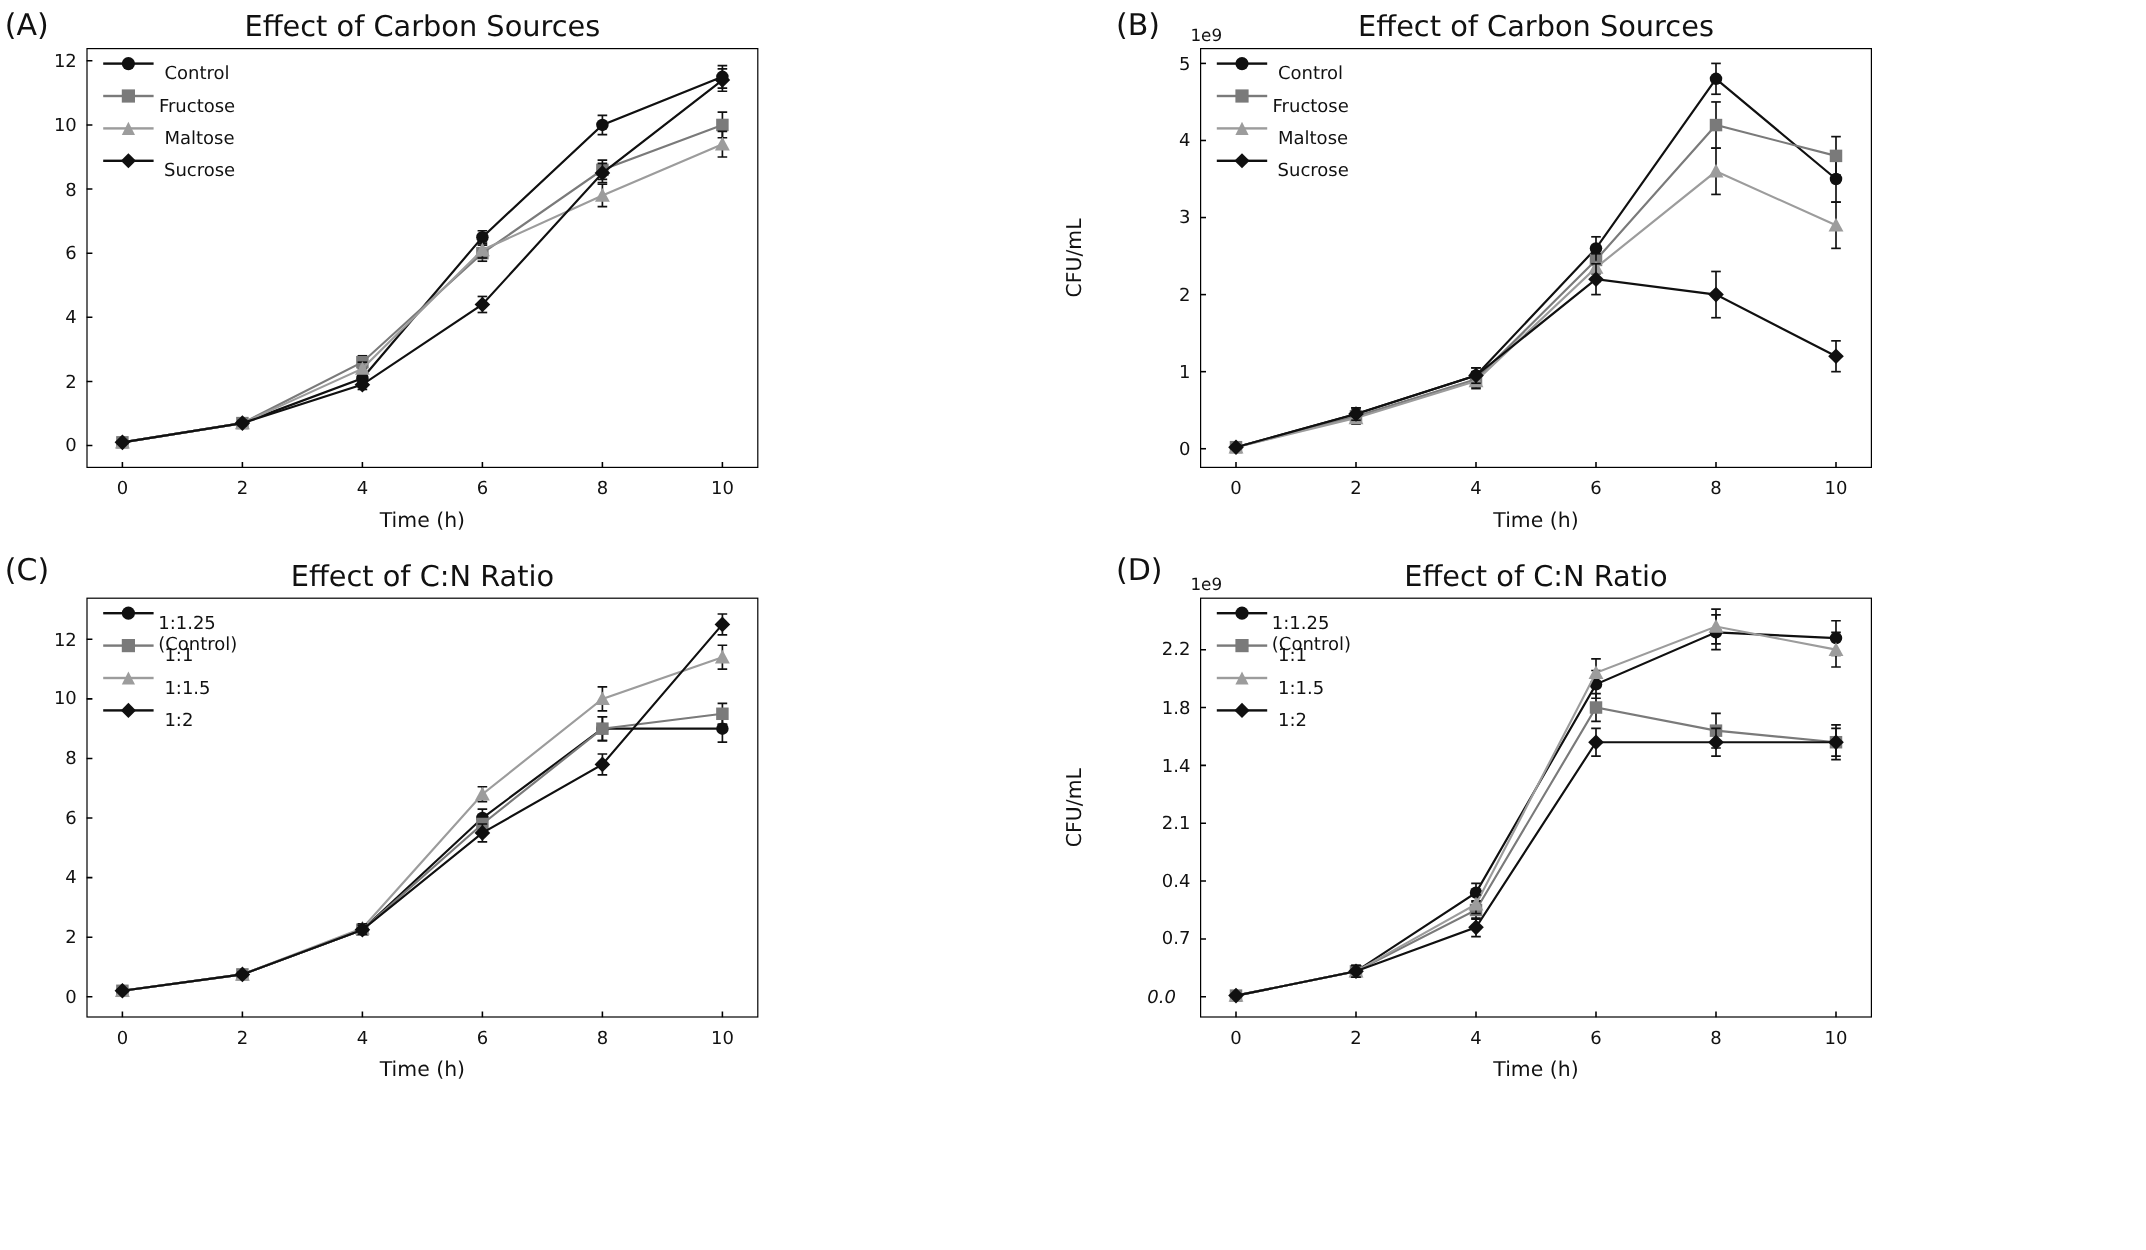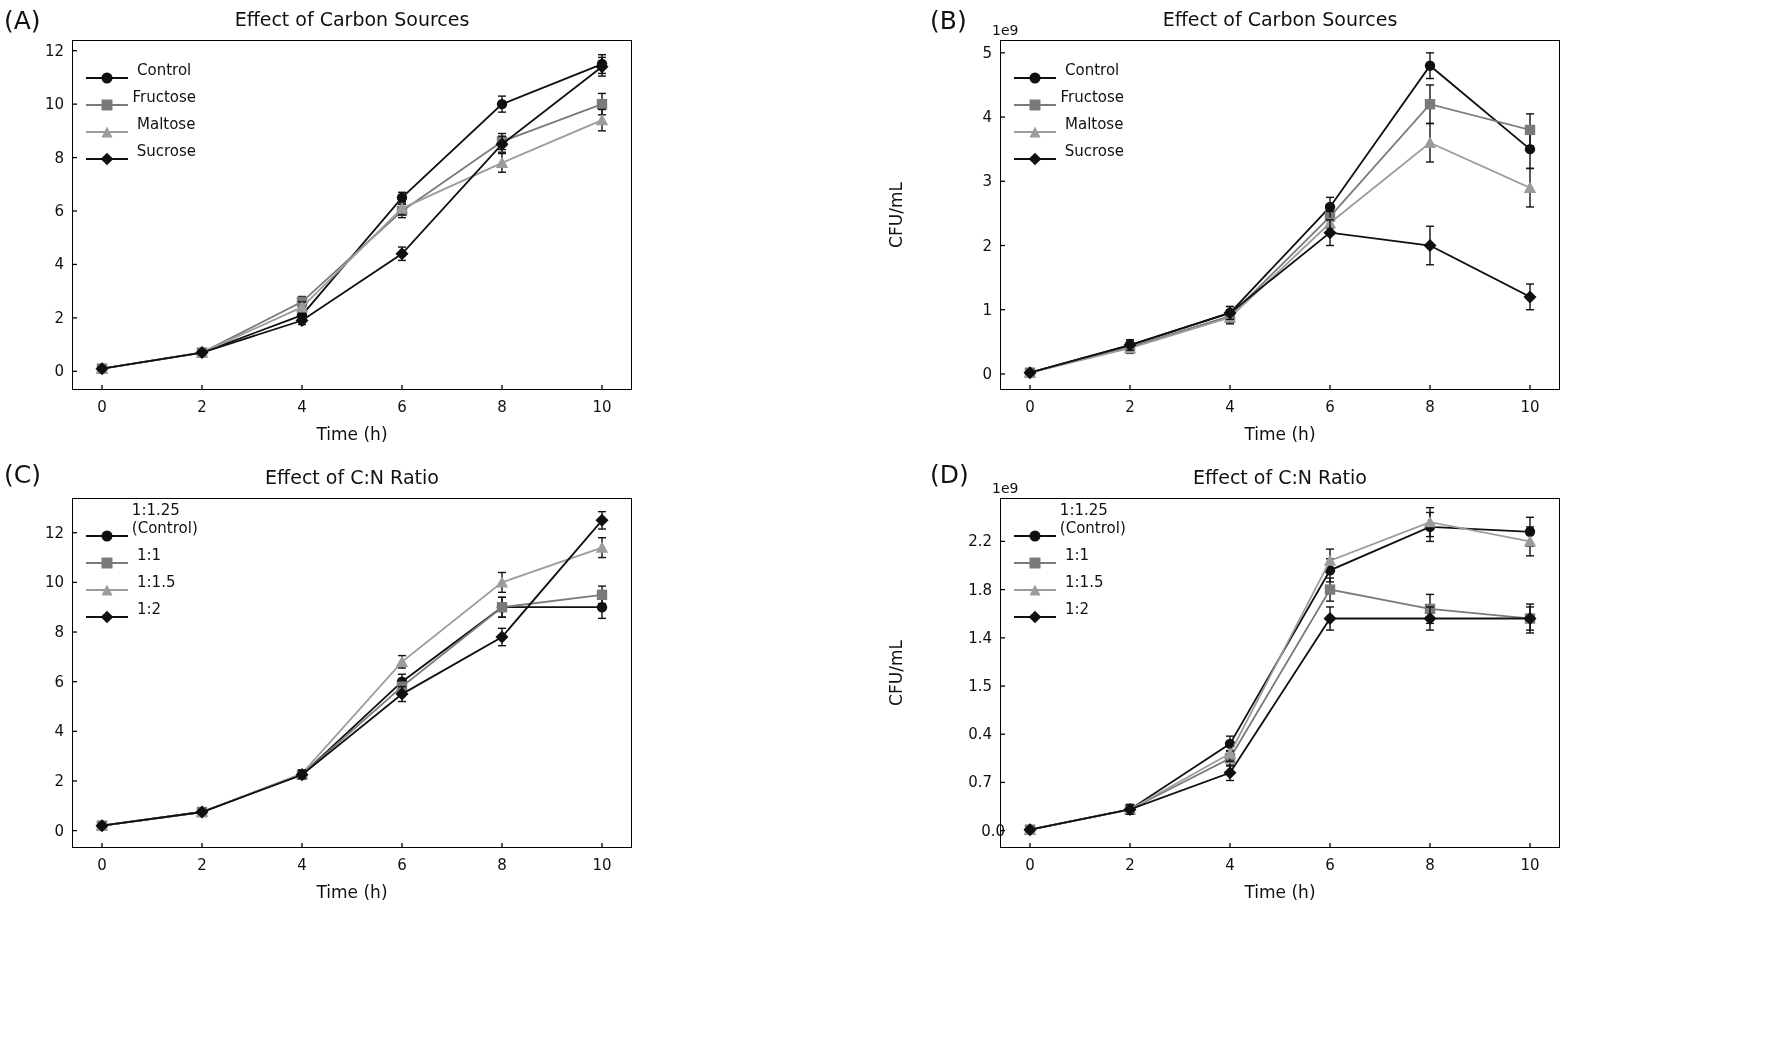--- a/index.html
+++ b/index.html
@@ -1,28 +1,28 @@
 <!DOCTYPE html>
 <html><head>
 <meta charset="utf-8">
 <style>
   html,body{margin:0;padding:0;background:#ffffff;}
   body{width:1788px;height:1042px;font-family:"DejaVu Sans",sans-serif;color:#000;}
   #root{position:relative;width:1788px;height:1042px;}
   .panel{position:absolute;}
   .panel-letter{position:absolute;font-size:25px;color:#111;font-family:"DejaVu Sans",sans-serif;}
-  .chart-title{position:absolute;width:100%;text-align:center;font-size:19px;color:#111;top:0;}
+  .chart-title{position:absolute;width:100%;text-align:center;font-size:24px;color:#111;top:0;}
   .plotbox{position:absolute;border:1.4px solid #000;box-sizing:border-box;background:#fff;}
   .ylabel{position:absolute;font-size:17px;color:#111;transform-origin:50% 50%;white-space:nowrap;}
   .xlabel{position:absolute;font-size:17px;color:#111;text-align:center;white-space:nowrap;}
   .tickx{position:absolute;font-size:15px;color:#111;text-align:center;transform:translateX(-50%);}
   .ticky{position:absolute;font-size:15px;color:#111;text-align:right;transform:translateY(-50%);}
   .offsettext{position:absolute;font-size:14px;color:#111;}
   .legend{position:absolute;font-size:15px;color:#111;}
-  .legend-row{display:flex;align-items:flex-end;height:27px;}
+  .legend-row{display:flex;align-items:flex-start;height:27px;}
   .legend-line{position:relative;width:42px;height:2px;margin-right:9px;}
   .legend-line .seg{position:absolute;top:0;left:0;width:42px;height:2px;}
   .legend-line .mk{position:absolute;left:21px;top:50%;transform:translate(-50%,-50%);}
   svg{display:block;}
 </style>
 </head>
 <body>
 
 <div id="root">
     <div class="panel-letter" style="left: 4px; top: 6px;">(A)</div>
@@ -716,24 +716,24 @@
           <line x1="526" x2="534" y1="132.09366391184574" y2="132.09366391184574" stroke="#111" stroke-width="1.4"></line>
           <polygon points="530,114.0234159779614 536.5,120.5234159779614 530,127.0234159779614 523.5,120.5234159779614" fill="#101010"></polygon>
         </g>
       </svg>
       <div class="tickx" style="left: 100px; top: 392px;">0</div>
       <div class="tickx" style="left: 200px; top: 392px;">2</div>
       <div class="tickx" style="left: 300px; top: 392px;">4</div>
       <div class="tickx" style="left: 400px; top: 392px;">6</div>
       <div class="tickx" style="left: 500px; top: 392px;">8</div>
       <div class="tickx" style="left: 600px; top: 392px;">10</div>
-      <div class="ticky" style="left: 27px; width: 48px; top: 366.645px;">0.0</div>
+      <div class="ticky" style="left: 2px; width: 48px; top: 366.645px; font-style: italic;">0.0</div>
       <div class="ticky" style="left: 14px; width: 48px; top: 318.435px;">0.7</div>
       <div class="ticky" style="left: 14px; width: 48px; top: 270.226px;">0.4</div>
-      <div class="ticky" style="left: 14px; width: 48px; top: 222.017px;">1.5</div>
+      <div class="ticky" style="left: 14px; width: 48px; top: 222.017px;">2.1</div>
       <div class="ticky" style="left: 14px; width: 48px; top: 173.807px;">1.4</div>
       <div class="ticky" style="left: 14px; width: 48px; top: 125.598px;">1.8</div>
       <div class="ticky" style="left: 14px; width: 48px; top: 77.3884px;">2.2</div>
       <div class="xlabel" style="left: 70px; width: 560px; top: 418px;">Time (h)</div>
       <div class="ylabel" style="left: -34px; top: 209px; width: 120px; text-align: center; transform: translate(-50%, -50%) rotate(-90deg);">CFU/mL</div>
       <div class="legend" style="left: 84px; top: 46px; width: 150px;">
         <div class="legend-row">
           <div class="legend-line">
             <div class="seg" style="background: rgb(16, 16, 16);"></div>
             <div class="mk" style="position: absolute; left: 21px; top: 50%; transform: translate(-50%, -50%);">

